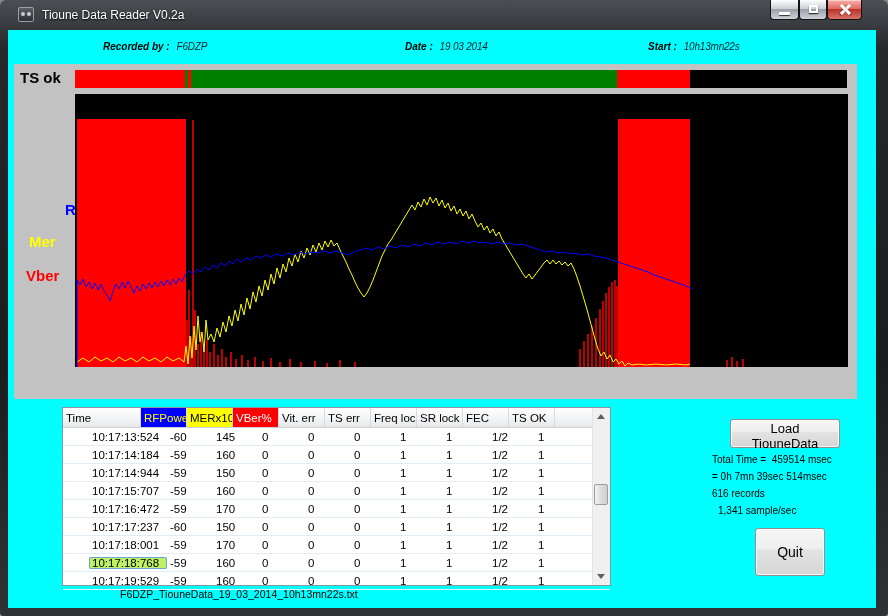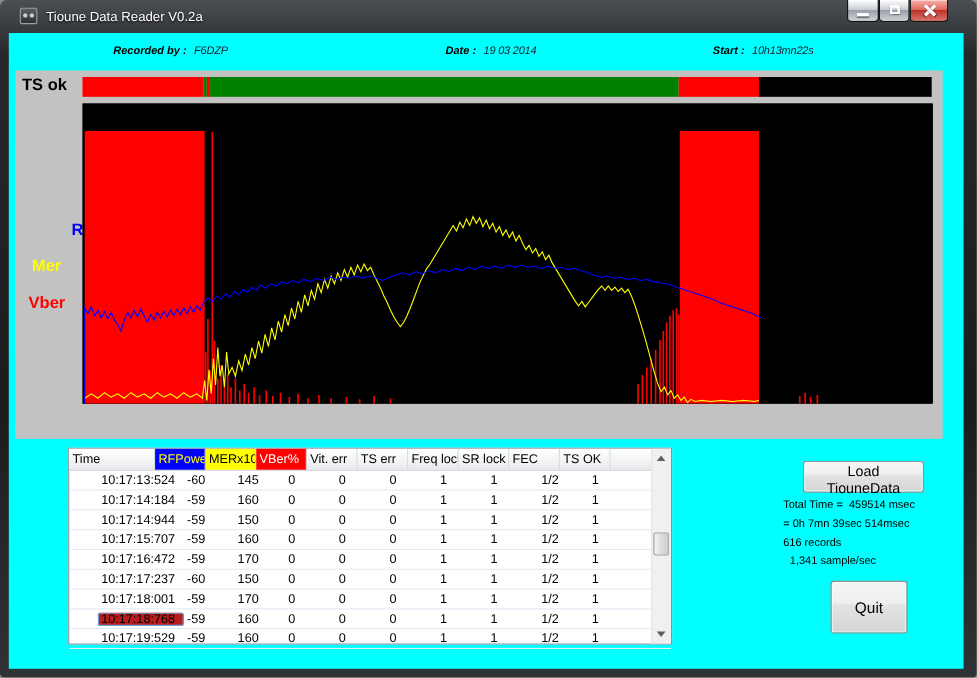--- a/index.html
+++ b/index.html
@@ -42,21 +42,21 @@
   .legend.rf{left:31px;top:201px;} .legend.mer{left:29px;top:233px;} .legend.vber{left:26px;top:267px;}
 
   
   .table-frame{position:absolute;left:62px;top:407px;width:549px;height:179px;background:#fff;
                border:1px solid #8595a2;box-sizing:border-box;font-size:11.5px;color:#000;}
   .thead{display:flex;height:19px;background:linear-gradient(#ffffff,#f3f4f5 55%,#e7e8ea);border-bottom:1px solid #cdd2d8;}
   .th{display:flex;align-items:center;padding:0 3px;border-right:1px solid #d9dcdf;box-sizing:border-box;overflow:hidden;white-space:nowrap;}
   .tr{display:flex;height:17px;border-bottom:1px solid #e2ecf5;align-items:center;padding-left:26px;}
   .td{padding:0 3px;box-sizing:border-box;overflow:hidden;white-space:nowrap;}
   .c-time{width:78px;} .c-std{width:46px;} .c-fill{flex:1;border-right:none;}
-  .td.focused{box-shadow:inset 0 0 0 1px #6aa6d8;border-radius:2px;background:#b91c1c;}
+  .td.focused{box-shadow:inset 0 0 0 1px #6aa6d8;border-radius:2px;background:#bef264;}
   .vscroll{position:absolute;top:0;right:0;width:17px;height:177px;background:#f0f0f0;border-left:1px solid #e3e3e3;}
   .sbtn{position:absolute;left:0;width:16px;height:17px;display:flex;align-items:center;justify-content:center;}
   .sbtn.up{top:0;} .sbtn.down{bottom:0;}
   .tri-up{width:0;height:0;border-left:4px solid transparent;border-right:4px solid transparent;border-bottom:5px solid #5c5f63;}
   .tri-down{width:0;height:0;border-left:4px solid transparent;border-right:4px solid transparent;border-top:5px solid #5c5f63;}
   .vthumb{position:absolute;left:1px;top:76px;width:14px;height:21px;background:linear-gradient(90deg,#f4f4f4,#dcdcdc 50%,#cfcfcf);
           border:1px solid #9d9d9d;border-radius:2px;box-sizing:border-box;}
 
   .filename{position:absolute;left:120px;top:588px;font-size:10.5px;color:#000;}
 
@@ -322,20 +322,21 @@
       <div class="sbtn up">
           <span class="tri-up"></span>
         </div>
       <div class="vthumb"></div>
       <div class="sbtn down">
           <span class="tri-down"></span>
         </div>
     </div>
   </div>
 
+  <div class="filename">F6DZP_TiouneData_19_03_2014_10h13mn22s.txt</div>
 
   <button class="w7btn load-btn">Load TiouneData</button>
   <div class="info">
       <div class="">Total Time =  459514 msec</div>
       <div class="">= 0h 7mn 39sec 514msec</div>
       <div class="">616 records</div>
       <div class="indent">1,341 sample/sec</div>
     </div>
   <button class="w7btn quit-btn">Quit</button>
 </div>

